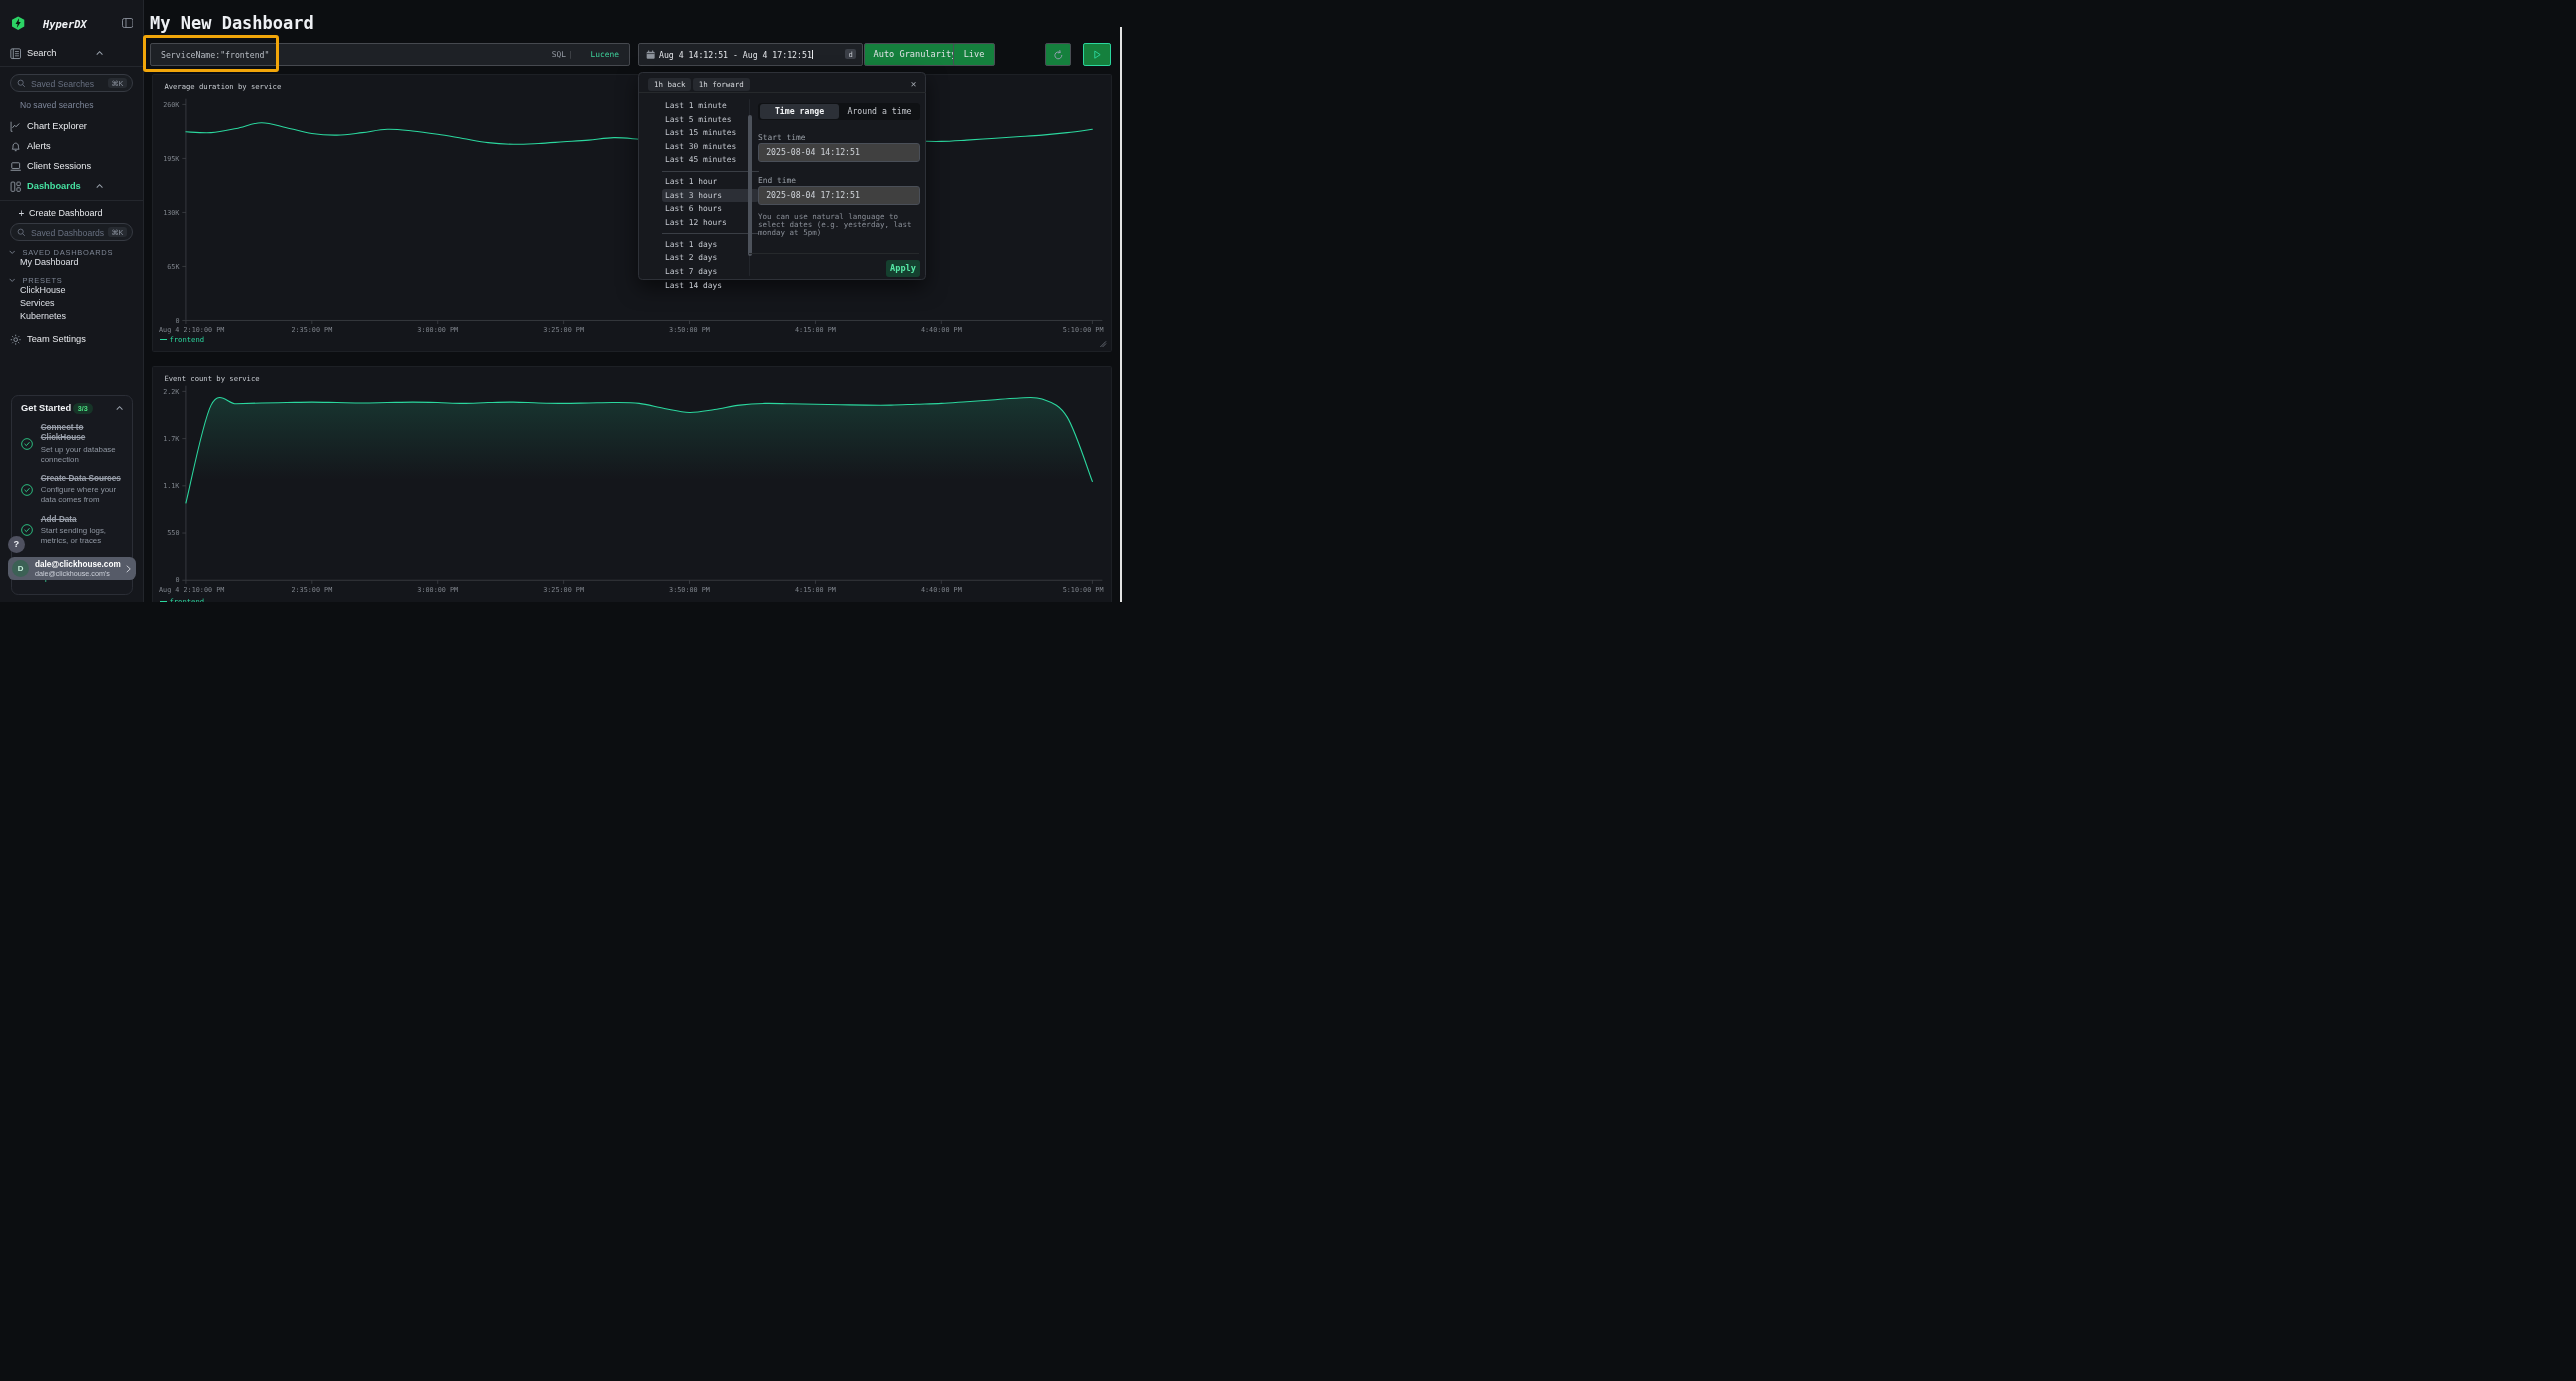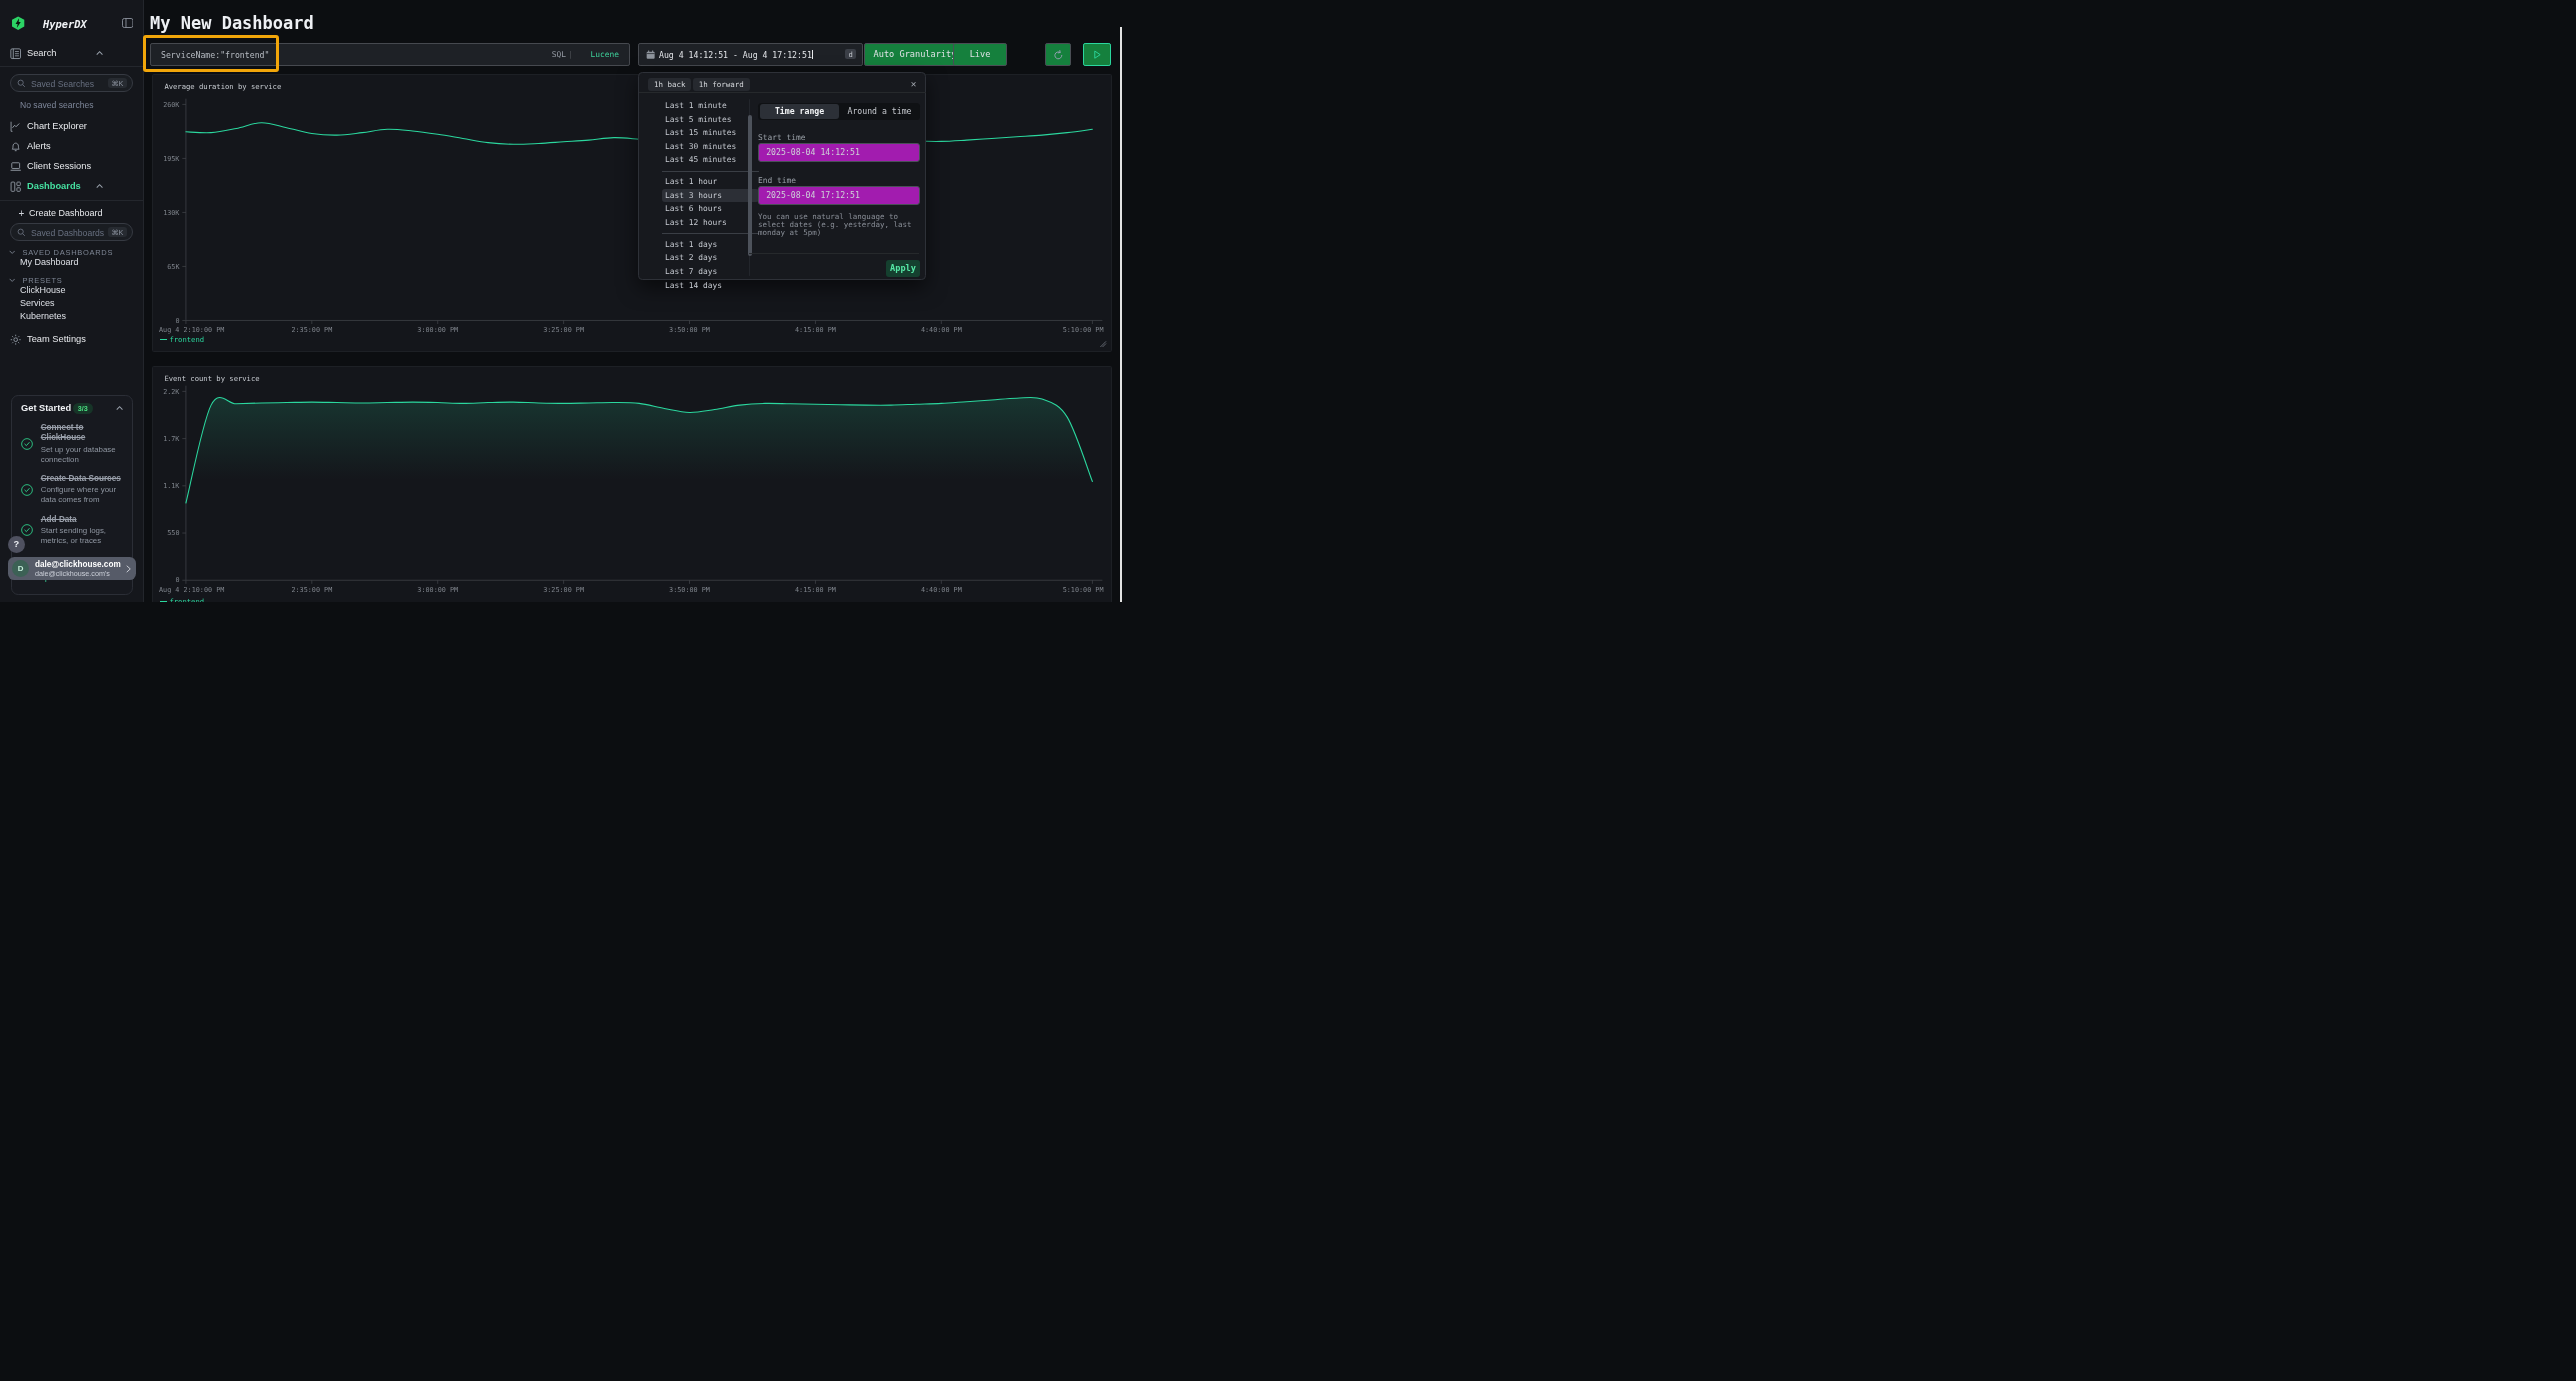--- a/index.html
+++ b/index.html
@@ -87,21 +87,21 @@
            border-radius:2.9px;cursor:pointer;white-space:nowrap;}
   .tp-item.sel{background:#2c2f36;}
   .tp-ldiv{border-top:0.7px solid #3a3e45;margin:3.6px 0;}
   .tp-scroll-track{position:absolute;left:110px;top:26px;width:1.4px;height:177px;background:#23262c;border-radius:0.7px;}
   .tp-scroll-thumb{position:absolute;left:109px;top:42px;width:3.6px;height:141px;background:#4d525b;border-radius:2.1px;}
   .tp-tabs{position:absolute;left:119px;top:30px;width:162px;height:17px;background:#0f1114;border-radius:3.6px;}
   .tp-tab{position:absolute;top:1.4px;height:14.3px;line-height:14.3px;font-size:8.2px;text-align:center;cursor:pointer;}
   .tp-tab.active{left:2.1px;width:79px;background:#2c3037;border-radius:2.9px;color:#f2f4f6;font-weight:bold;}
   .tp-tab.inactive{left:83px;width:77px;color:#c6c9cf;}
   .tp-label{position:absolute;left:119px;font-size:7.9px;color:#9aa0a8;}
-  .tp-input{position:absolute;left:119px;width:162px;height:18.6px;box-sizing:border-box;background:#a21caf;
+  .tp-input{position:absolute;left:119px;width:162px;height:18.6px;box-sizing:border-box;background:#404040;
             border:0.7px solid #4a4f58;border-radius:2.9px;font-size:8.2px;color:#ced2d8;line-height:17px;
             padding-left:7.2px;cursor:text;}
   .tp-hint{position:absolute;left:119px;top:140px;width:159px;font-size:7.5px;line-height:8.2px;color:#8a8f98;}
   .tp-fdiv{position:absolute;left:110px;top:180px;width:170px;border-top:0.7px solid #26292c;}
   .tp-apply{position:absolute;left:247px;top:187px;width:34px;height:16.5px;background:#15402f;border-radius:2.9px;
             color:#55e6a5;font-weight:bold;font-size:8.6px;text-align:center;line-height:16.5px;cursor:pointer;}
 </style>
 </head>
 <body>
 
@@ -295,21 +295,21 @@
     <span class="date-text"><span>Aug 4 14:12:51 - Aug 4 17:12:51</span><span class="caret"></span></span>
     <span class="key-badge">d</span>
   </div>
 
   <div class="btn" style="left:864px;width:119px;line-height:21.5px;text-align:left;padding-left:8.6px">
     <span>Auto Granularity</span>
     <svg class="abs" style="right:7.9px;top:9.3px;color:#e8eaed" width="7.2" height="4.3" viewBox="0 0 10 6">
       <polyline points="1,1 5,5 9,1" fill="none" stroke="currentColor" stroke-width="1.7"></polyline>
     </svg>
   </div>
-  <div class="btn" style="left:953px;width:54px;line-height:21.5px">Live</div>
+  <div class="btn" style="left:953px;width:42px;line-height:21.5px">Live</div>
   <div class="btn" style="left:1045px;width:26px">
     <svg class="abs" style="left:7.2px;top:5.7px" width="10.7" height="10.7" viewBox="0 0 16 16">
       <path d="M13.2 8 A5.2 5.2 0 1 1 10.6 3.5" fill="none" stroke="#97a1b5" stroke-width="1.4" stroke-linecap="round"></path>
       <polyline points="10.2,0.8 10.8,3.7 7.9,4.3" fill="none" stroke="#97a1b5" stroke-width="1.4" stroke-linecap="round" stroke-linejoin="round"></polyline>
     </svg>
   </div>
   <div class="btn" style="left:1083px;width:28px;border-color:#2bd79e">
     <svg class="abs" style="left:9.3px;top:6.4px" width="8.6" height="9.3" viewBox="0 0 12 13">
       <polygon points="2.5,1.5 10,6.5 2.5,11.5" fill="none" stroke="#2bd79e" stroke-width="1.3" stroke-linejoin="round"></polygon>
     </svg>

